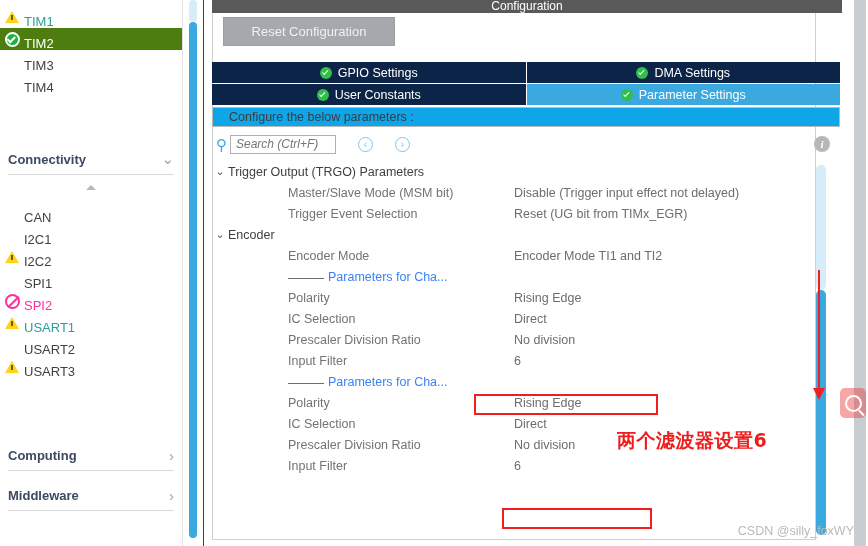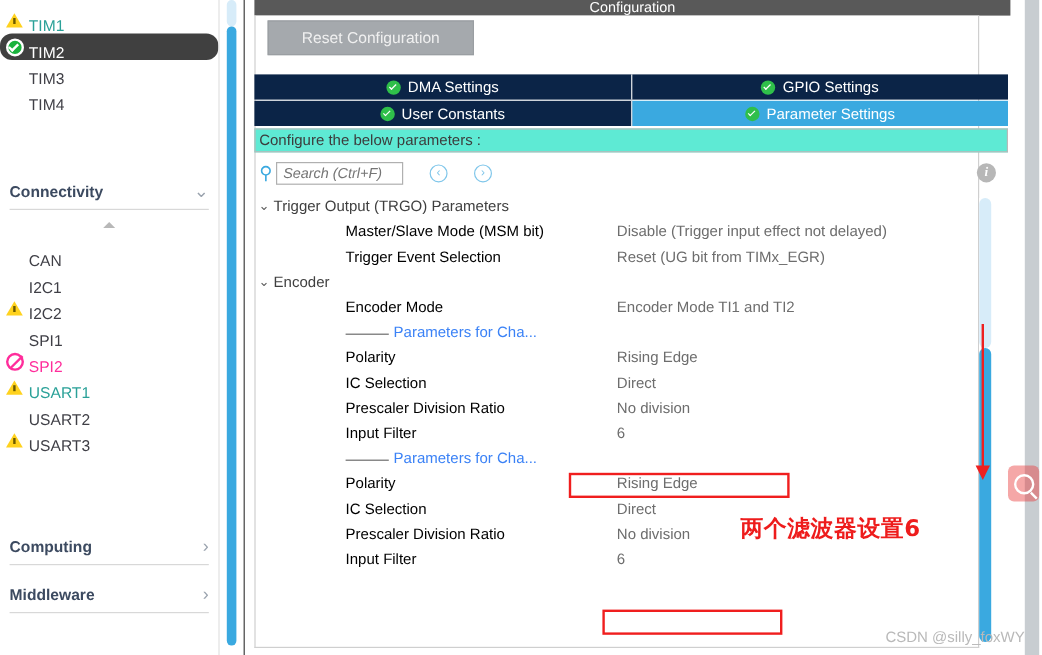--- a/index.html
+++ b/index.html
@@ -18,21 +18,21 @@
     position:absolute;left:0;top:0;width:182px;height:546px;
     background:#fff;border-right:1px solid #e2e2e2;
     overflow:hidden;
   }
   .ip-list{position:absolute;left:0;top:6px;width:182px;}
   .ip-row{
     height:22px;display:flex;align-items:flex-end;
     padding-left:24px;position:relative;font-size:13px;
     color:#3f3f46;
   }
-  .ip-row.selected{background:#404040;color:#ffffff;border-radius:10px;}
+  .ip-row.selected{background:#4d7c0f;color:#ffffff;}
   .ip-row .badge{
     position:absolute;left:4px;top:50%;transform:translateY(-50%);
     width:16px;height:16px;display:flex;align-items:center;justify-content:center;
   }
   .ip-label{line-height:1;}
   .ip-row.teal .ip-label{color:#2aa198;}
   .ip-row.magenta .ip-label{color:#ff2d9b;}
   .ip-row.selected .ip-label{color:#ffffff;}
 
   .warn-tri{
@@ -113,22 +113,22 @@
     display:inline-flex;align-items:center;justify-content:center;flex:0 0 auto;
   }
   .tab .dot:before{
     content:"";width:5px;height:2px;border-left:1.6px solid #fff;border-bottom:1.6px solid #fff;
     transform:rotate(-45deg) translateY(-1px);
   }
   .tab.active .dot{background:#2fbf4a;}
 
   .configure-bar{
     position:absolute;left:8px;right:2px;top:107px;height:18px;
-    border:1px solid #b9b9b9;background:#5eead4;
-    display:flex;align-items:center;padding-left:3px;
+    border:1px solid #b9b9b9;background:#0ea5e9;
+    display:flex;align-items:center;padding-left:16px;
     font-size:12.5px;color:#3c3c3c;
   }
 
   .searchrow{
     position:absolute;left:8px;right:2px;top:130px;height:28px;
     display:flex;align-items:center;
   }
   .search-ic{color:#3aa9e0;font-size:15px;font-weight:bold;margin:0 3px 0 4px;line-height:1;}
   .search-box{
     width:106px;height:19px;border:1px solid #b0b0b0;background:#fff;
@@ -152,21 +152,21 @@
   
   .tree{
     position:absolute;left:8px;right:2px;top:161px;bottom:18px;
     overflow:hidden;
   }
   .trow{height:21px;display:flex;align-items:center;position:relative;font-size:12.5px;}
   .grp-arrow{
     width:16px;display:flex;align-items:center;justify-content:center;color:#5a5a5a;font-size:11px;
   }
   .grp-label{color:#3f3f3f;}
-  .pname{position:absolute;left:76px;color:#000000;text-align:right;}
+  .pname{position:absolute;left:76px;color:#737373;text-align:right;}
   .pval{position:absolute;left:302px;color:#6d6d6d;}
   .subhdr{position:absolute;left:76px;color:#3b82f6;}
   .subline{display:inline-block;width:36px;border-bottom:1.5px solid #6d6d6d;vertical-align:2px;margin-right:4px;}
 
   .redbox{
     position:absolute;border:2px solid #f01e1e;box-sizing:border-box;
     pointer-events:none;
   }
 
   
@@ -296,25 +296,25 @@
   <div class="main">
     <div class="titlebar">Configuration</div>
 
     <div class="panel-body"></div>
 
     <div class="reset-btn">Reset Configuration</div>
 
     <div class="tabs-row tabs-row1">
       <div class="tab">
         <span class="dot"></span>
-        <span>DMA Settings</span>
+        <span>GPIO Settings</span>
       </div>
       <div class="tab">
         <span class="dot"></span>
-        <span>GPIO Settings</span>
+        <span>DMA Settings</span>
       </div>
     </div>
 
     <div class="tabs-row tabs-row2">
       <div class="tab">
         <span class="dot"></span>
         <span>User Constants</span>
       </div>
       <div class="tab active">
         <span class="dot"></span>

